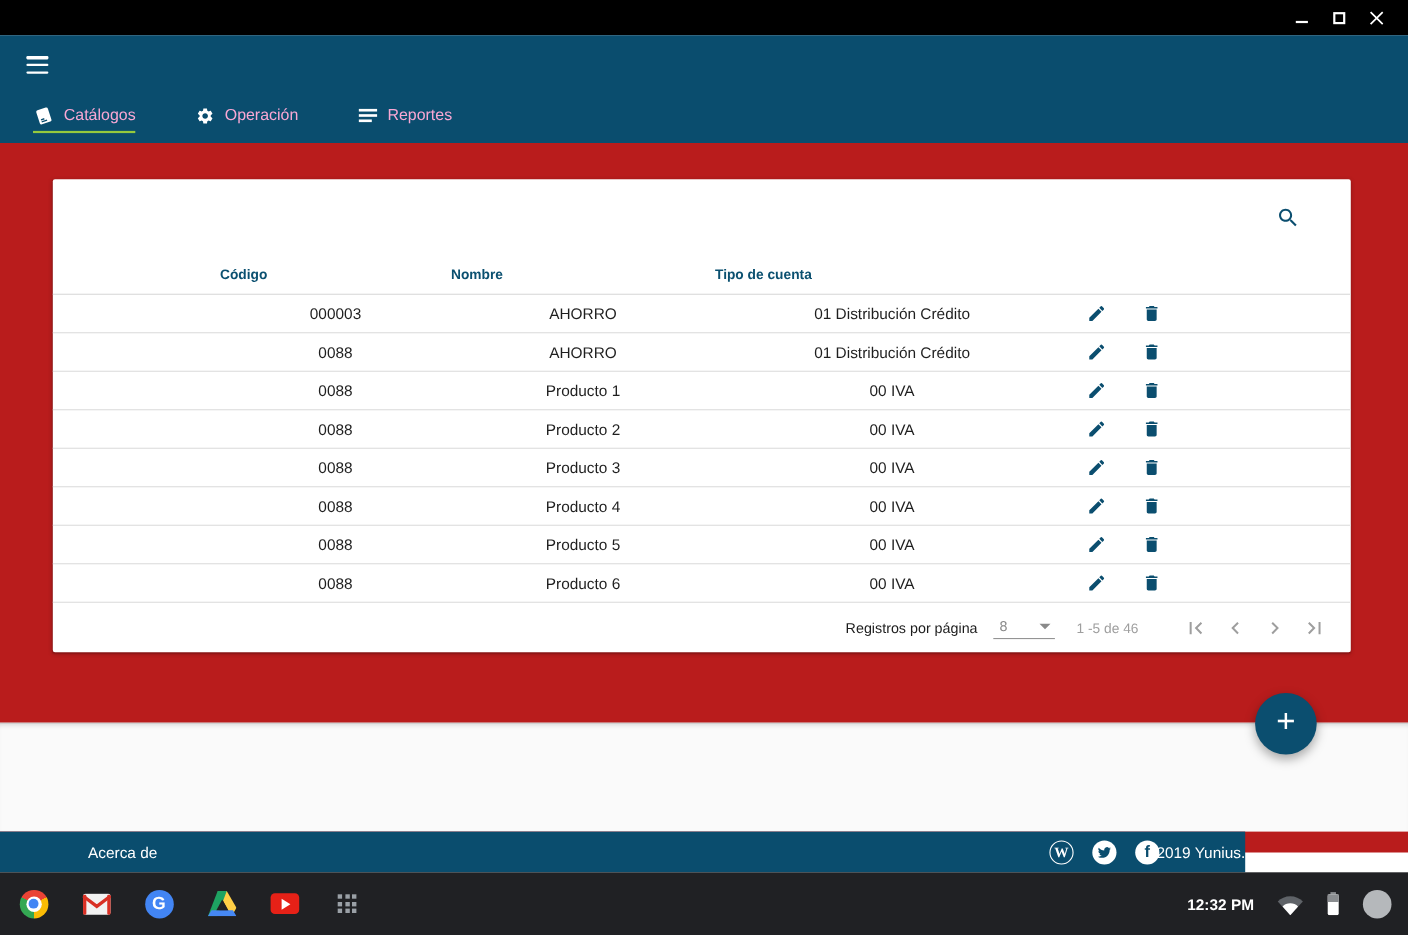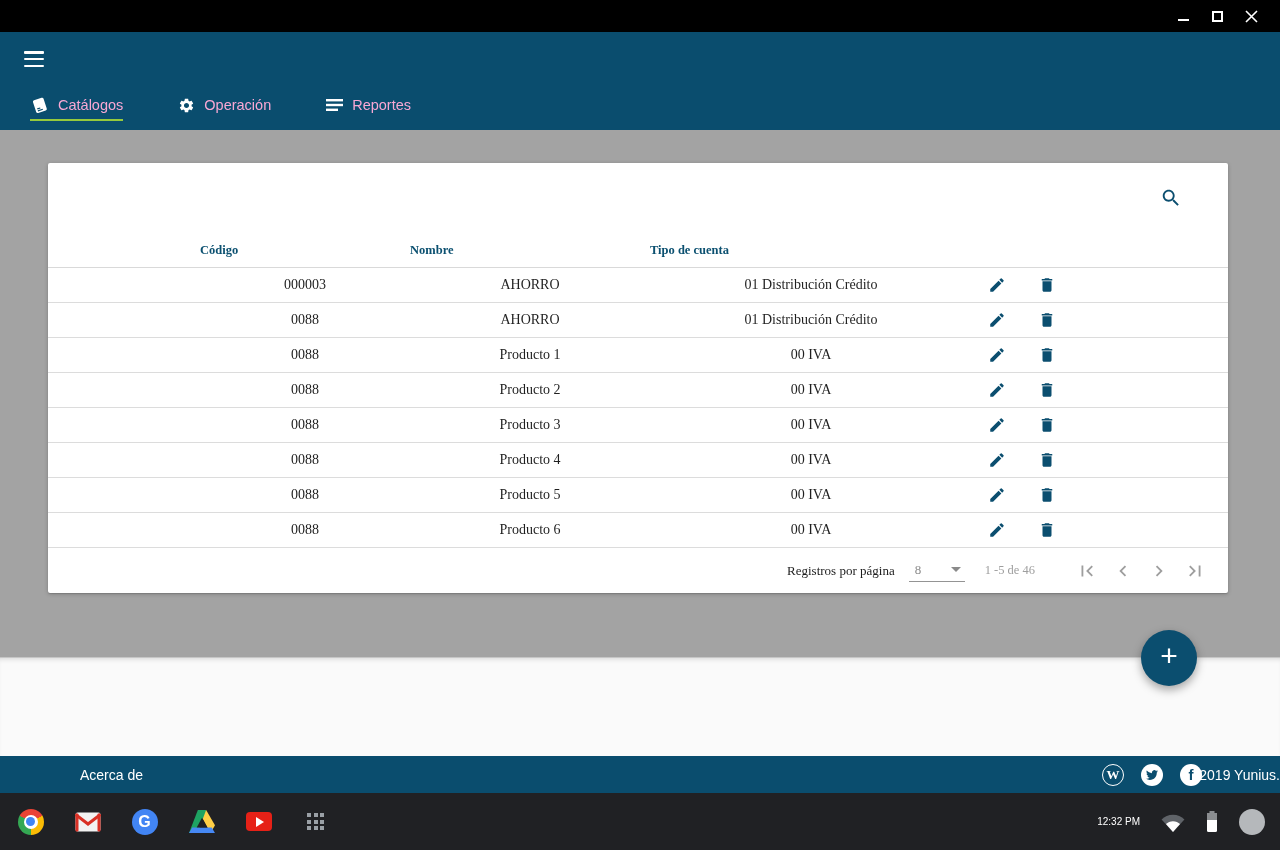--- a/index.html
+++ b/index.html
@@ -23,21 +23,21 @@
   .hamburger span { display:block; width:20px; height:2.5px; background:#fff; border-radius:1px; }
   .page-title { color:#fff; font-size:19px; font-weight:bold; letter-spacing:.2px; }
   .tabs { height:44px; display:flex; align-items:stretch; padding-left:30px; }
   .tab { position:relative; display:flex; align-items:center; gap:9px; margin-right:55px;
          color:#f9a8d4; font-size:14.5px; cursor:pointer; padding-bottom:6px; }
   .tab.active::after { content:""; position:absolute; left:0; right:0; bottom:9px; height:2px;
                        background:#96c93d; }
   .tab-icon { display:flex; align-items:center; }
 
   
-  .main { position:absolute; top:130px; left:0; width:1280px; height:645px; background:#a3a3a3;font-family:Liberation Serif, serif; }
+  .main { position:absolute; top:130px; left:0; width:1280px; height:645px; background:#b91c1c; }
   .card { position:absolute; left:48px; top:33px; width:1180px; height:430px; background:#fff;
           border-radius:2px; box-shadow:0 1px 4px rgba(0,0,0,.22), 0 1px 1px rgba(0,0,0,.12); }
   .card-top { height:70px; display:flex; align-items:center; justify-content:flex-end; padding-right:46px; }
   .search-btn { background:none; border:none; cursor:pointer; display:flex; }
 
   .row-grid { display:grid; grid-template-columns:152px 210px 240px 322px 50px 50px 1fr; align-items:center; }
   .thead { height:35px; border-bottom:1px solid #d9d9d9; }
   .col-h { color:#0b5070; font-size:12.5px; font-weight:bold; }
   .trow { height:35px; border-bottom:1px solid #dcdcdc; }
   .cell { color:#1f1f1f; font-size:14px;text-align:center; }
@@ -55,21 +55,21 @@
   .pg-nav { background:none; border:none; cursor:pointer; display:flex; padding:0 7px; }
 
   .prefooter { position:absolute; top:657px; left:0; width:1280px; height:99px; background:#fafafa;
                border-top:1px solid #c6c6c6; box-shadow:inset 0 4px 5px -3px rgba(0,0,0,.15); }
   .fab { position:absolute; left:1141px; top:630px; width:56px; height:56px; border-radius:50%;
          background:#0b4e6f; border:none; color:#fff; font-size:30px; font-weight:300; cursor:pointer;
          box-shadow:0 4px 10px rgba(0,0,0,.35); display:flex; align-items:center; justify-content:center;
          z-index:5; line-height:1; padding-bottom:4px; }
 
   
-  .footer { position:absolute; top:756px; left:0; width:1280px; height:37px; background:#0a4d6e;
+  .footer { position:absolute; top:756px; left:0; width:1132px; height:37px; background:#0a4d6e;
             display:flex; align-items:center; }
   .about { color:#fff; font-size:14px; margin-left:80px; cursor:pointer; }
   .copyright { position:absolute; left:0; right:0; text-align:right; color:#fff; font-size:14px; }
   .social { position:absolute; right:78px; display:flex; align-items:center; gap:17px; }
   .soc-btn { background:none; border:none; cursor:pointer; display:flex; }
   .wp-ring { width:22px; height:22px; border:1.5px solid #fff; border-radius:50%; color:#fff;
              font-family:"Liberation Serif", serif; font-weight:bold; font-size:13px;
              display:flex; align-items:center; justify-content:center; }
   .soc-circle { width:22px; height:22px; background:#fff; border-radius:50%;
                 display:flex; align-items:center; justify-content:center; }
@@ -87,21 +87,21 @@
   .chrome-icon .blue { position:absolute; left:8.5px; top:8.5px; width:9px; height:9px; background:#4285f4; border-radius:50%; }
   .google-icon { width:26px; height:26px; border-radius:50%; background:#4285f4; color:#fff;
                  font-weight:bold; font-size:16px; display:flex; align-items:center; justify-content:center; }
   .yt-icon { width:26px; height:19px; background:#e62117; border-radius:4px;
              display:flex; align-items:center; justify-content:center; }
   .yt-play { width:0; height:0; border-left:8px solid #fff; border-top:5px solid transparent;
              border-bottom:5px solid transparent; margin-left:2px; }
   .grid-icon { display:grid; grid-template-columns:repeat(3,4px); grid-template-rows:repeat(3,4px); gap:2.5px; }
   .grid-icon i { background:#9aa0a6; }
   .shelf-right { position:absolute; right:15px; display:flex; align-items:center; gap:21px; }
-  .clock { color:#fff; font-size:10px; font-weight:normal; }
+  .clock { color:#fff; font-size:14px; font-weight:bold; }
   .avatar { width:26px; height:26px; border-radius:50%; background:#b5b8bb; border:none; cursor:pointer; }
 </style>
 </head>
 <body>
 
 <div class="screen">
 
   <div class="titlebar">
     <button class="win-btn">
       <span class="glyph-min"></span>

